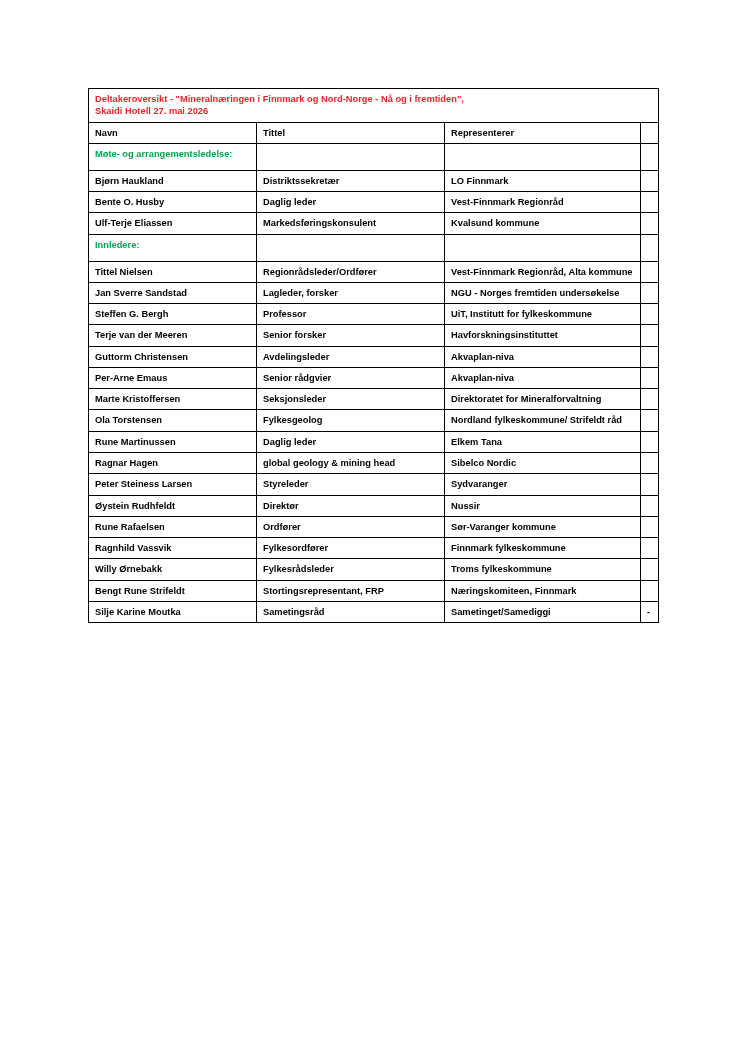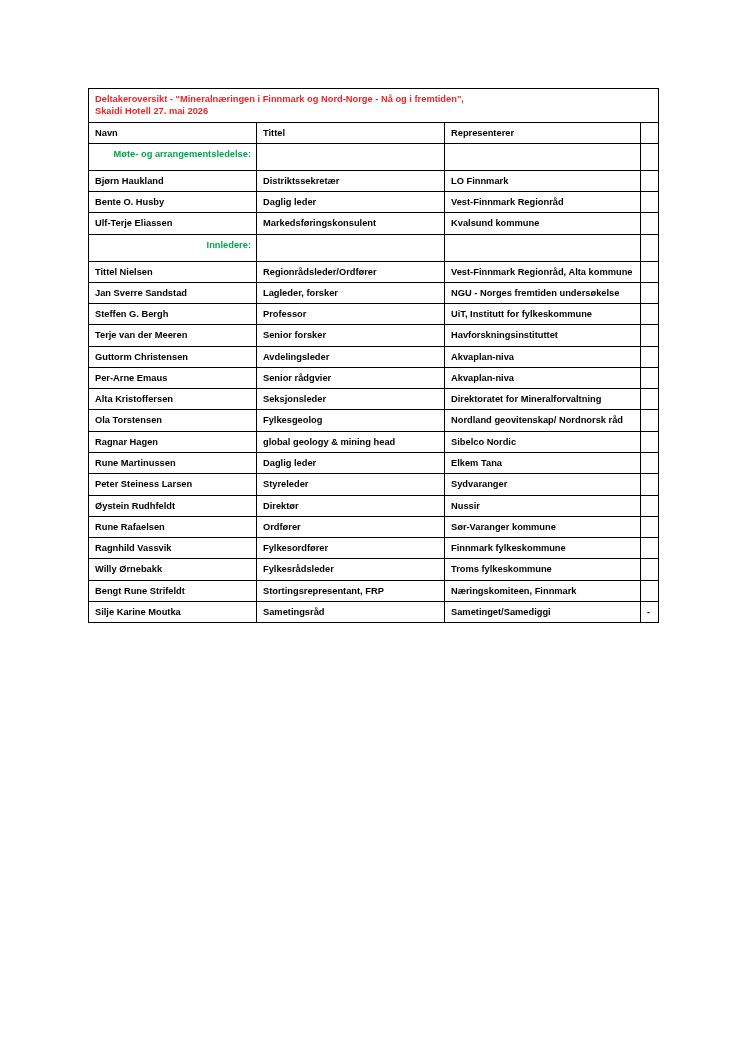--- a/index.html
+++ b/index.html
@@ -48,21 +48,20 @@
   .title-cell {
     color: #e8262a;
     font-weight: bold;
     font-size: 9.5px;
     line-height: 1.35;
     padding: 6px 6px 6px 6px;
   }
   .section-cell {
     color: #00a550;
     font-weight: bold;
-    text-align: right;
   }
   .header-cell {
     font-weight: bold;
   }
   .blank-cell { }
   .dash-cell {
     text-align: left;
     font-weight: bold;
   }
   .tall {
@@ -154,41 +153,41 @@
         <td>Akvaplan-niva</td>
         <td class="blank-cell"></td>
       </tr>
       <tr>
         <td>Per-Arne Emaus</td>
         <td>Senior rådgvier</td>
         <td>Akvaplan-niva</td>
         <td class="blank-cell"></td>
       </tr>
       <tr>
-        <td>Alta Kristoffersen</td>
+        <td>Marte Kristoffersen</td>
         <td>Seksjonsleder</td>
         <td>Direktoratet for Mineralforvaltning</td>
         <td class="blank-cell"></td>
       </tr>
       <tr>
         <td>Ola Torstensen</td>
         <td>Fylkesgeolog</td>
-        <td>Nordland geovitenskap/ Nordnorsk råd</td>
+        <td>Nordland fylkeskommune/ Strifeldt råd</td>
+        <td class="blank-cell"></td>
+      </tr>
+      <tr>
+        <td>Rune Martinussen</td>
+        <td>Daglig leder</td>
+        <td>Elkem Tana</td>
         <td class="blank-cell"></td>
       </tr>
       <tr>
         <td>Ragnar Hagen</td>
         <td>global geology &amp; mining head</td>
         <td>Sibelco Nordic</td>
-        <td class="blank-cell"></td>
-      </tr>
-      <tr>
-        <td>Rune Martinussen</td>
-        <td>Daglig leder</td>
-        <td>Elkem Tana</td>
         <td class="blank-cell"></td>
       </tr>
       <tr>
         <td>Peter Steiness Larsen</td>
         <td>Styreleder</td>
         <td>Sydvaranger</td>
         <td class="blank-cell"></td>
       </tr>
       <tr>
         <td>Øystein Rudhfeldt</td>

